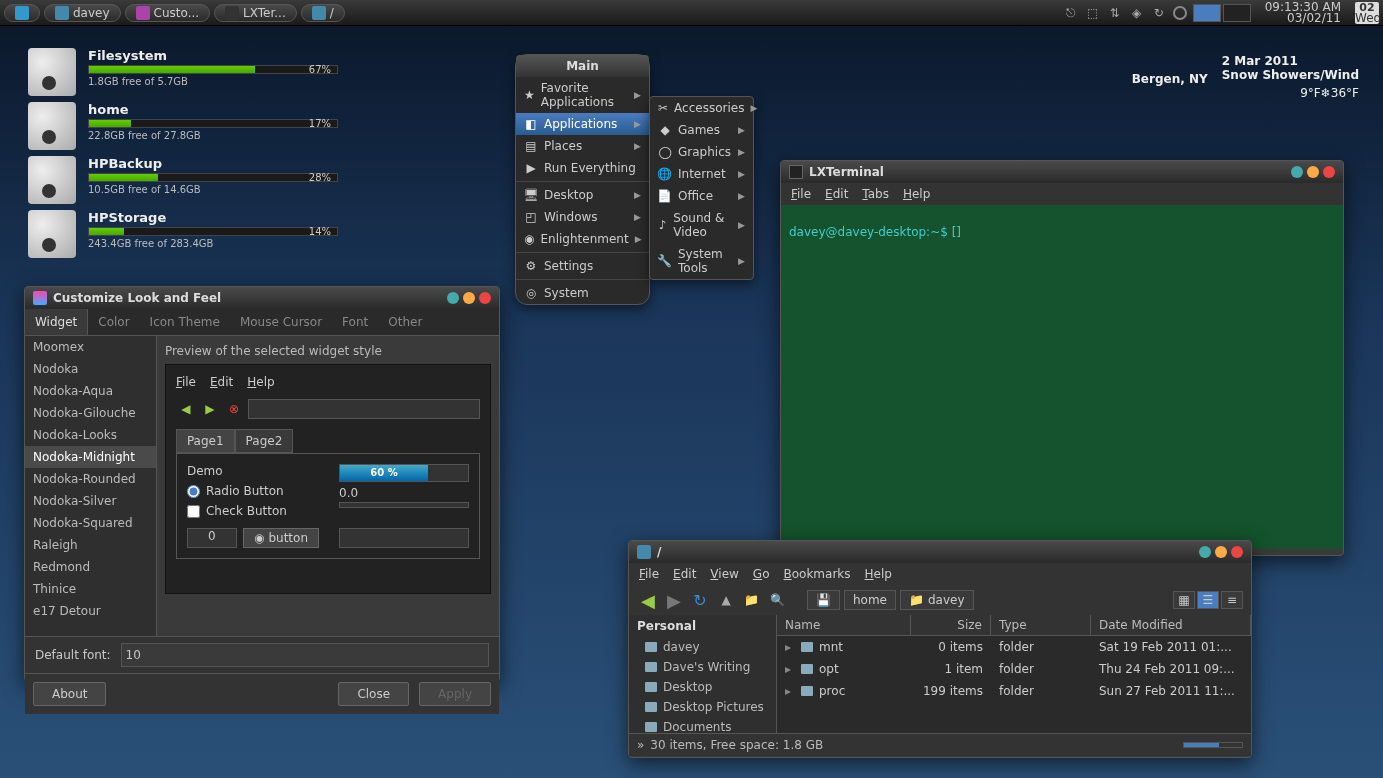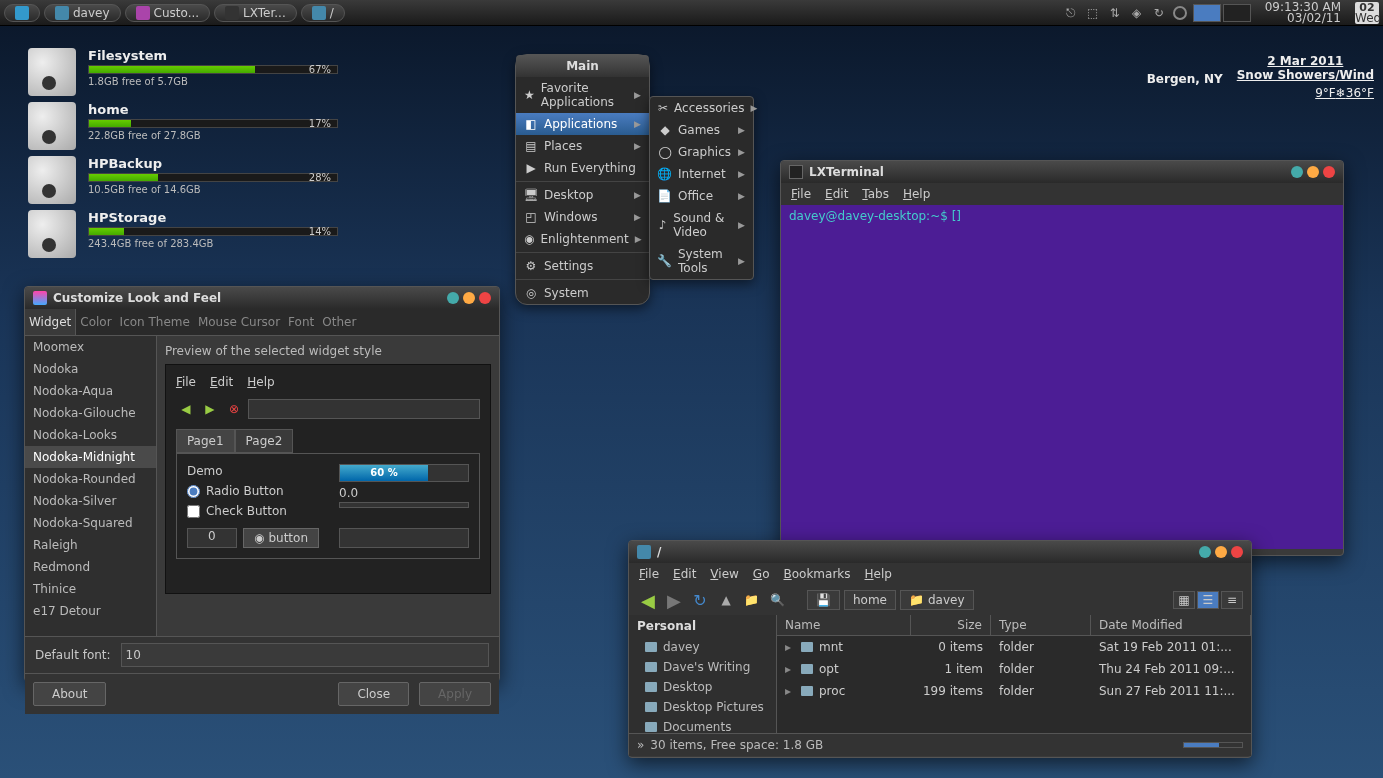--- a/index.html
+++ b/index.html
@@ -23,21 +23,21 @@
 .disk-icon { width: 48px; height: 48px; background: radial-gradient(circle at 30% 30%, #eee, #aaa); border-radius: 4px; position: relative; }
 .disk-icon::after { content: ""; position: absolute; bottom: 6px; left: 14px; width: 14px; height: 14px; background: #333; border-radius: 50%; }
 .disk-info { width: 260px; }
 .disk-name { font-weight: bold; font-size: 13px; color: #eee; margin-bottom: 2px; }
 .disk-bar { width: 250px; height: 9px; background: #1a1a1a; border: 1px solid #444; position: relative; }
 .disk-bar-fill { height: 100%; background: linear-gradient(180deg, #6c0, #4a0); }
 .disk-bar-pct { position: absolute; right: 6px; top: -2px; font-size: 10px; color: #ccc; }
 .disk-free { font-size: 10px; color: #bbb; margin-top: 2px; }
 
 
-.weather { position: absolute; top: 54px; right: 9px; text-align: center; font-size: 11px; color: #eee; text-decoration: underline; }
+.weather { position: absolute; top: 54px; right: 24px; text-align: left; font-size: 11px; color: #eee; }
 .weather .w-day { margin-bottom: 14px; }
 .weather .w-date { font-weight: bold; font-size: 12px; }
 .weather .w-cond { font-weight: bold; }
 .weather .w-temps { display: flex; justify-content: flex-end; align-items: center; margin-top: 4px; }
 
 
 .main-menu { position: absolute; top: 54px; left: 515px; width: 135px; background: #2a2a2a; border: 1px solid #555; border-radius: 12px; z-index: 50; box-shadow: 0 4px 12px rgba(0,0,0,.5); }
 .menu-title { background: linear-gradient(180deg, #555, #333); text-align: center; padding: 4px; font-weight: bold; color: #ddd; border-radius: 4px 4px 0 0; }
 .menu-item { display: flex; align-items: center; gap: 6px; padding: 4px 8px; color: #ccc; cursor: pointer; }
 .menu-item.sel { background: linear-gradient(180deg, #4a7cc0, #2a5c90); color: #fff; }
@@ -54,21 +54,21 @@
 .win-btn { width: 12px; height: 12px; border-radius: 50%; cursor: pointer; }
 .win-btn.min { background: #4aa; }
 .win-btn.max { background: #fa4; }
 .win-btn.close { background: #e44; }
 .menubar { display: flex; gap: 14px; padding: 4px 10px; background: #333; color: #ccc; }
 .menubar span { cursor: pointer; }
 
 
 #customize { top: 286px; left: 24px; width: 476px; height: 396px; }
 .tabs { display: flex; background: #2a2a2a; border-bottom: 1px solid #555; }
-.tab { padding: 6px 4px; color: #888; cursor: pointer; }
+.tab { padding: 6px 10px; color: #888; cursor: pointer; }
 .tab.active { background: #3a3a3a; color: #ddd; border-right: 1px solid #555; }
 .cust-body { display: flex; height: 300px; }
 .theme-list { width: 140px; background: #2f2f2f; overflow-y: auto; border-right: 1px solid #555; }
 .theme-item { padding: 4px 8px; color: #bbb; cursor: pointer; }
 .theme-item.sel { background: #4a4a4a; color: #fff; }
 .preview-pane { flex: 1; padding: 8px; }
 .preview-label { color: #bbb; margin-bottom: 6px; }
 .preview-box { background: #222; border: 1px solid #111; padding: 10px; height: 230px; }
 .pv-menubar { display: flex; gap: 14px; color: #ccc; margin-bottom: 10px; }
 .pv-toolbar { display: flex; gap: 4px; align-items: center; margin-bottom: 10px; }
@@ -91,21 +91,21 @@
 .pv-combo { width: 100%; height: 20px; background: #333; border: 1px solid #555; margin-top: 20px; }
 .font-row { display: flex; align-items: center; padding: 6px 10px; gap: 10px; background: #333; border-top: 1px solid #555; }
 .font-row .font-btn { flex: 1; background: #3a3a3a; border: 1px solid #555; padding: 4px; text-align: center; display:flex; }
 .bottom-btns { display: flex; padding: 8px; gap: 10px; background: #333; border-top: 1px solid #555; }
 .bottom-btns .spacer { flex: 1; }
 .dlg-btn { padding: 4px 18px; background: #444; border: 1px solid #666; color: #ccc; cursor: pointer; border-radius: 2px; }
 .dlg-btn.disabled { color: #666; }
 
 
 #terminal { top: 160px; left: 780px; width: 564px; height: 396px; }
-.term-body { background: #4c1d95; height: 344px; padding: 4px 8px; font-family: monospace; font-size: 12px; }
+.term-body { background: #14532d; height: 344px; padding: 20px 8px; font-family: monospace; font-size: 12px; }
 .term-prompt { color: #4cc; }
 .term-cursor { color: #4cc; }
 
 
 #filemgr { top: 540px; left: 628px; width: 624px; height: 218px; }
 .fm-toolbar { display: flex; align-items: center; gap: 4px; padding: 4px 8px; background: #333; }
 .fm-nav { width: 22px; height: 22px; display: flex; align-items: center; justify-content: center; cursor: pointer; }
 .fm-crumb { background: #3a3a3a; border: 1px solid #555; padding: 2px 8px; display: flex; align-items: center; gap: 4px; color: #ccc; cursor: pointer; }
 .fm-view-btns { margin-left: auto; display: flex; gap: 2px; }
 .fm-view-btn { width: 22px; height: 18px; background: #3a3a3a; border: 1px solid #555; cursor: pointer; display:flex; align-items:center; justify-content:center;}

